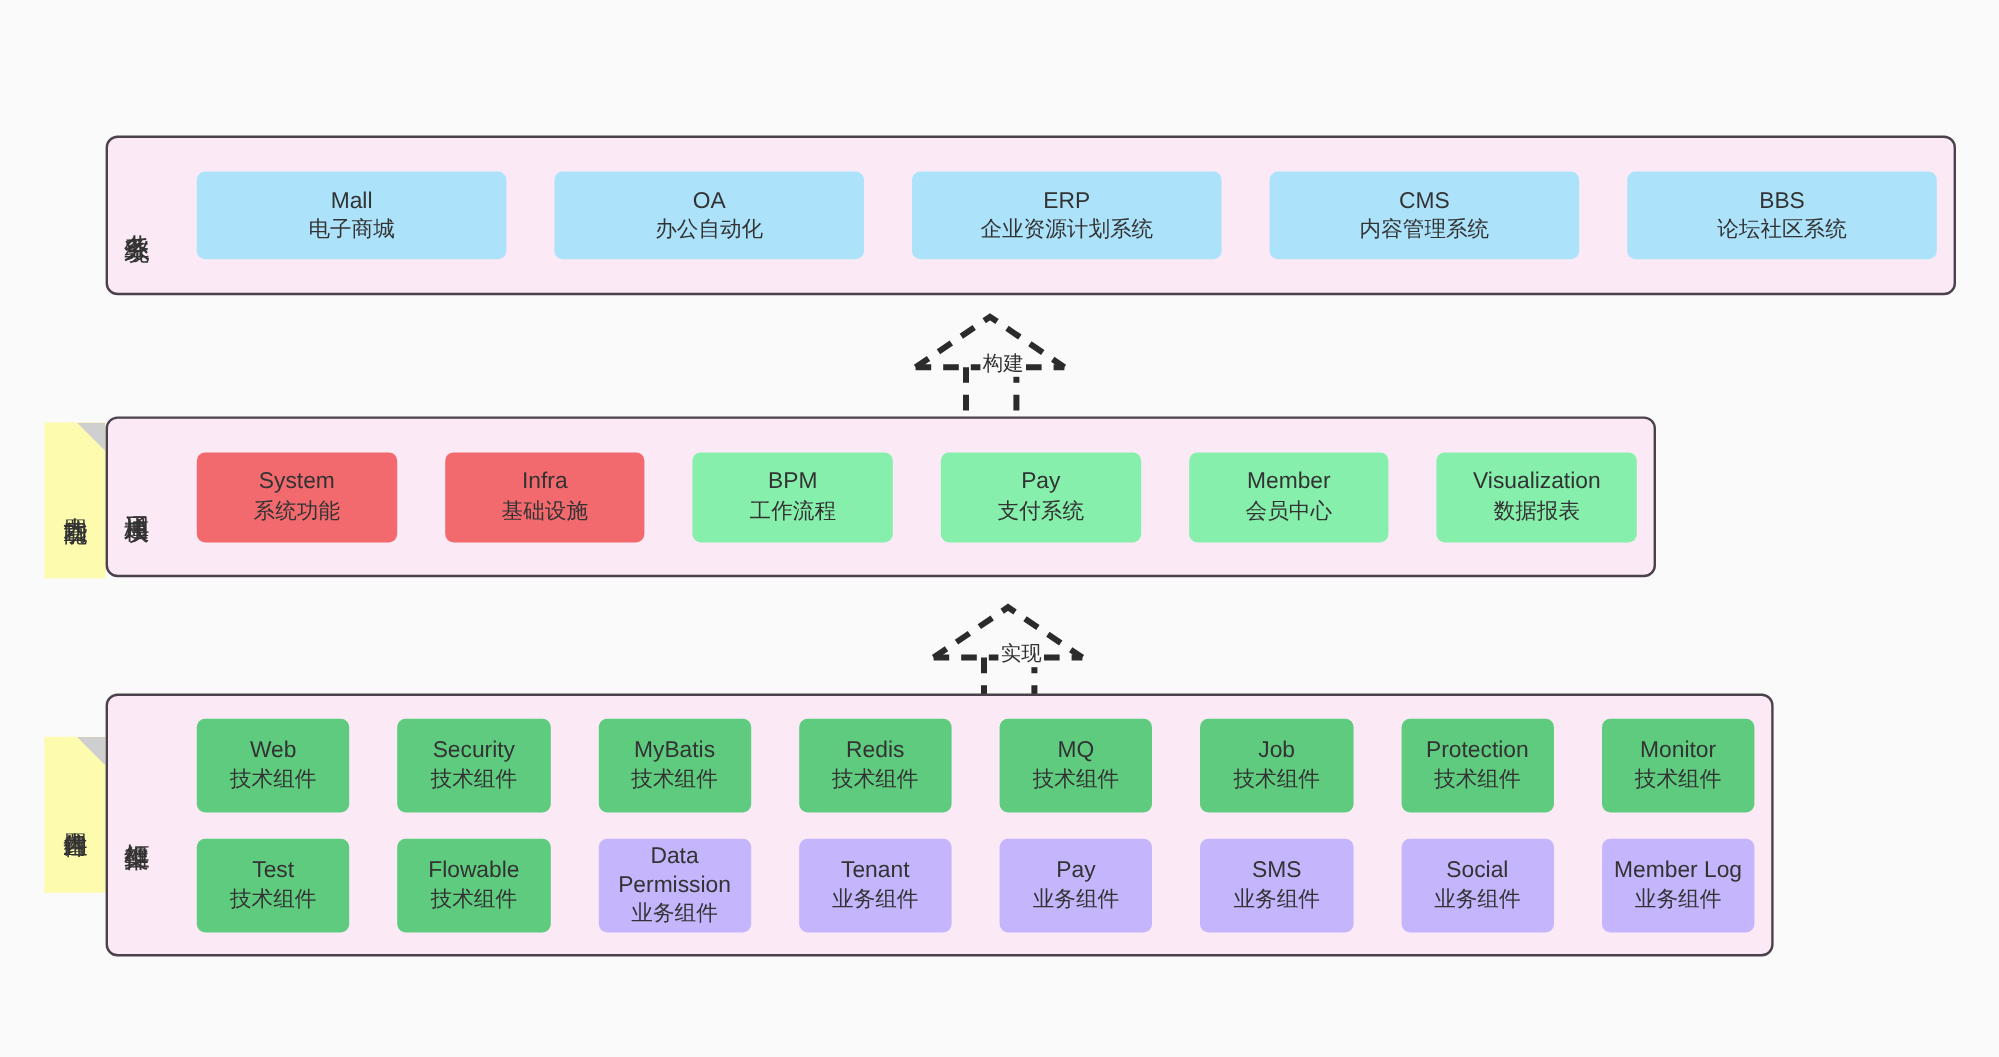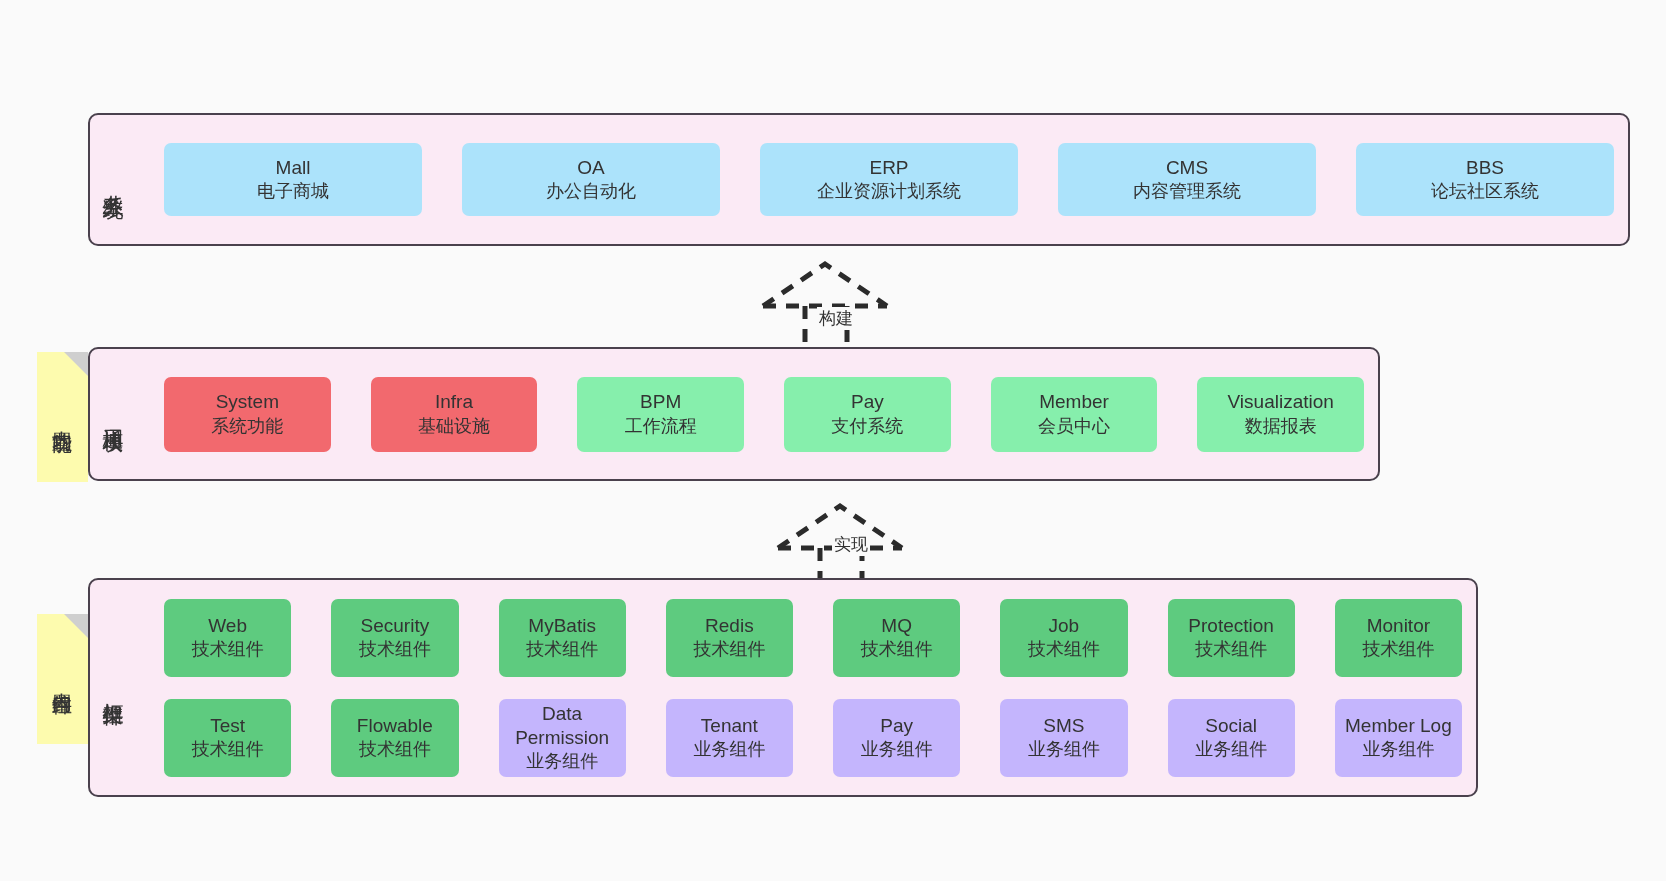--- a/index.html
+++ b/index.html
@@ -138,21 +138,21 @@
   .arrow-label {
     position: absolute;
     font-size: 17px;
     color: #333333;
     background: #fafafa;
     padding: 0 2px;
     white-space: nowrap;
     user-select: none;
   }
   #arrow-build { left: 755px; top: 258px; width: 150px; height: 86px; }
-  #arrow-build .arrow-label { left: 62px; top: 33px; margin-top: 16px; }
+  #arrow-build .arrow-label { left: 62px; top: 33px; }
   #arrow-impl  { left: 770px; top: 500px; width: 150px; height: 86px; }
   #arrow-impl  .arrow-label { left: 62px; top: 33px; }
 </style>
 </head>
 <body>
 
 <div id="canvas">
 
   <div class="layer" id="layer-business">
     <div class="layer-label">业务系统</div>

